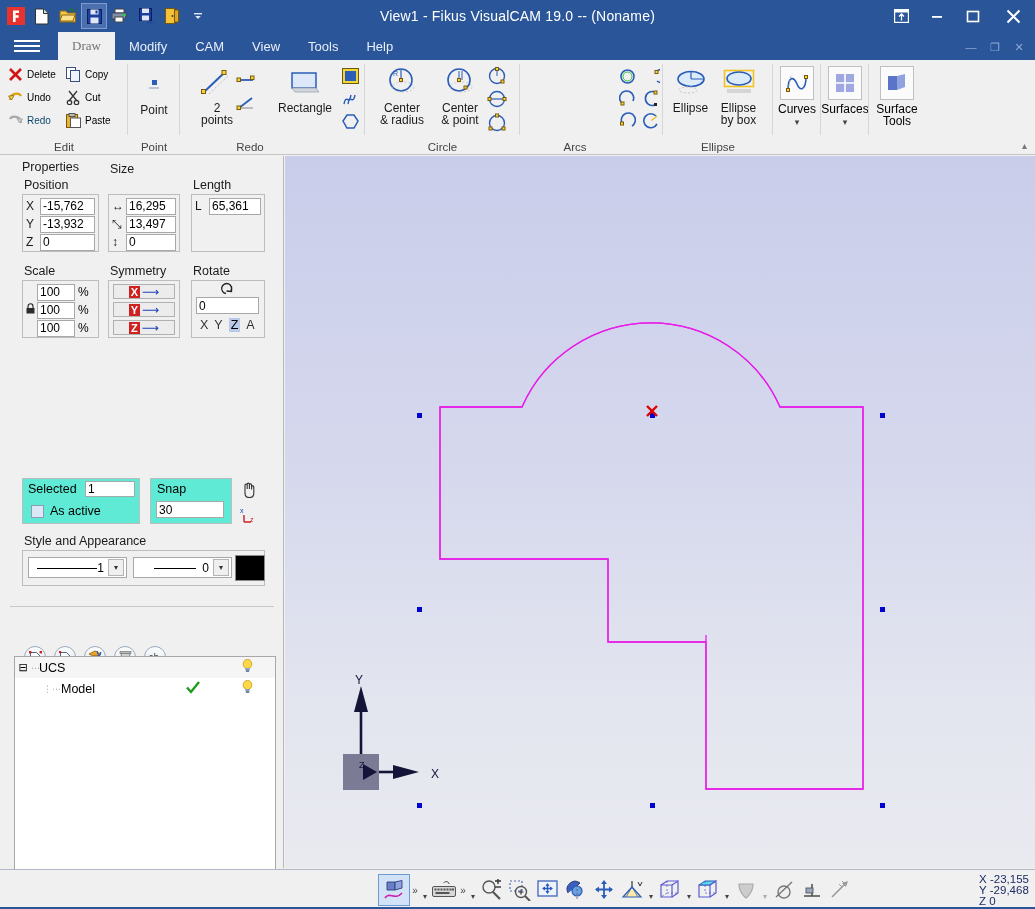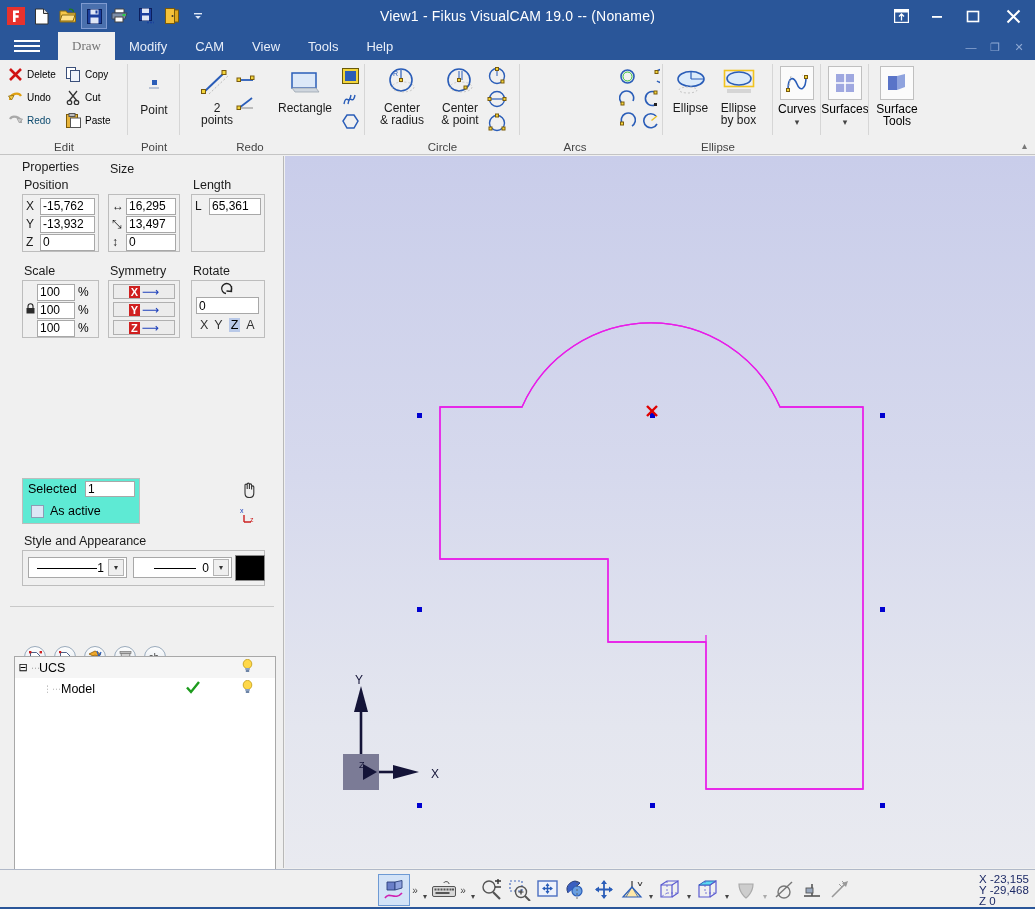--- a/index.html
+++ b/index.html
@@ -721,20 +721,24 @@
 
     <div class="selbox" style="left:22px; top:322px; width:118px; height:46px;">
       <div style="position:absolute; left:5px; top:3px; font-size:12.5px;">Selected</div>
       <input type="text" style="position: absolute; left: 62px; top: 2px; width: 50px; height: 16px; border: 1px solid rgb(168, 168, 168); font-size: 12px; font-family: &quot;Liberation Sans&quot;, sans-serif; padding: 0px 2px;" value="1">
       <div style="position:absolute; left:8px; top:25px; display:flex; align-items:center; gap:6px;">
         <span class="cb"></span>
         <span style="font-size:12.5px;">As active</span>
       </div>
     </div>
 
+    <div class="selbox" style="left:150px; top:322px; width:82px; height:46px;">
+      <div style="position:absolute; left:6px; top:3px; font-size:12.5px;">Snap</div>
+      <input type="text" style="position: absolute; left: 5px; top: 22px; width: 68px; height: 17px; border: 1px solid rgb(168, 168, 168); font-size: 12px; font-family: &quot;Liberation Sans&quot;, sans-serif; padding: 0px 2px;" value="30">
+    </div>
 
     <div style="position:absolute; left:242px; top:326px;">
       <svg width="14" height="16" viewBox="0 0 14 16">
           <path d="M3 7V3.2a1.1 1.1 0 0 1 2.2 0V7M5.2 6.5V2.2a1.1 1.1 0 0 1 2.2 0V7M7.4 6.8V3a1.1 1.1 0 0 1 2.2 0v4.4M9.6 7.4V5a1.1 1.1 0 0 1 2.2 0v6c0 3-2 4.6-4.4 4.6S3 14 3 11V7" fill="none" stroke="#333" stroke-width="1.1"></path>
         </svg>
     </div>
     <div style="position:absolute; left:240px; top:350px;">
       <svg width="18" height="18" viewBox="0 0 18 18">
         <text x="0" y="7" font-size="7" fill="#1b3fbb" font-family="Liberation Sans">x</text>
         <text x="10" y="16" font-size="7" fill="#cc2020" font-family="Liberation Sans">z</text>

